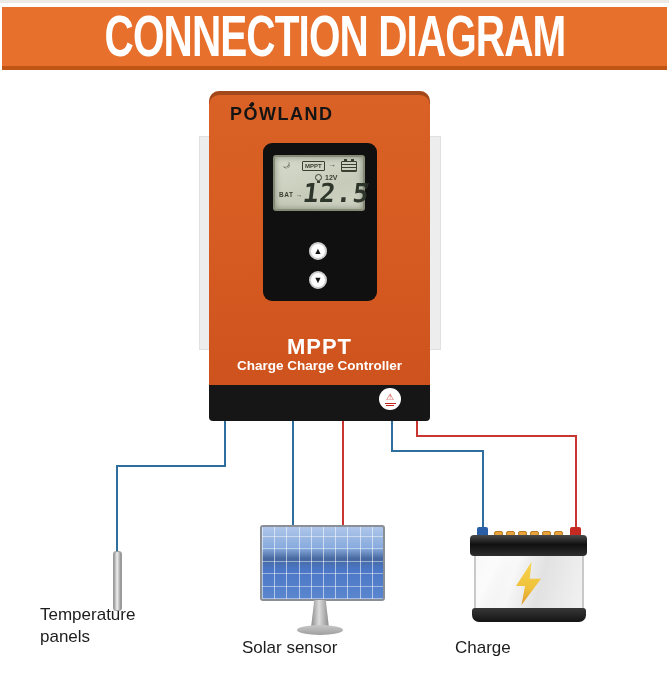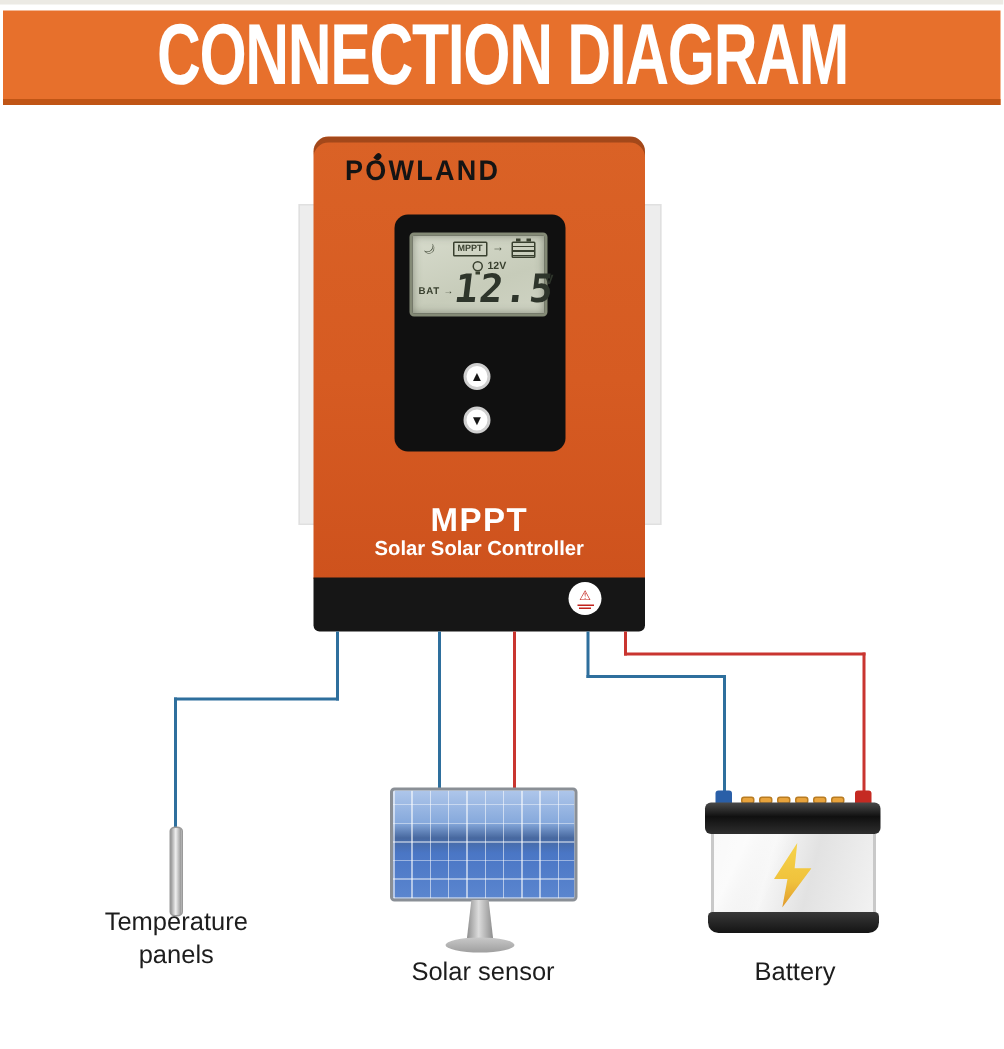--- a/index.html
+++ b/index.html
@@ -122,21 +122,21 @@
     border-left:2px solid #c9c9c9;border-right:2px solid #c9c9c9;box-sizing:border-box;
   }
   .bolt{
     position:absolute;left:516px;top:559px;width:25px;height:43px;
     background:linear-gradient(180deg,#F6D34A,var(--bolt-yellow,#F0C23C) 60%,#E09A2E);
     clip-path:polygon(62% 0%,0% 56%,36% 56%,22% 100%,100% 39%,55% 39%);
     filter:drop-shadow(0 0 1px #b9831d);
   }
   .bat-bottom{position:absolute;left:472px;top:605px;width:114px;height:14px;background:linear-gradient(180deg,#383838,#141414);border-radius:3px 3px 7px 7px;}
   
-  .label{position:absolute;color:#1d1d1d;font-size:17px;text-align:center;line-height:22px;}
+  .label{position:absolute;color:#1d1d1d;font-size:17px;line-height:22px;}
   .label.temp{left:40px;top:601px;width:155px;}
   .label.solar-lbl{left:242px;top:634px;width:160px;}
   .label.bat-lbl{left:455px;top:634px;width:150px;}
 </style>
 </head>
 <body>
 
 <div class="page">
 
   <div class="banner">
@@ -165,21 +165,21 @@
   </div>
 
   <div class="btn up">
     <span>▲</span>
   </div>
   <div class="btn down">
     <span>▼</span>
   </div>
 
   <div class="ctrl-title">MPPT</div>
-  <div class="ctrl-subtitle">Solar Solar Controller</div>
+  <div class="ctrl-subtitle">Charge Charge Controller</div>
 
   <div class="ctrl-base"></div>
   <div class="warn-badge">
     <div class="warn-glyph">⚠</div>
     <div class="warn-line"></div>
     <div class="warn-line short"></div>
   </div>
 
   <div class="wire blue" style="left:224px;top:418px;width:2px;height:46px;"></div>
   <div class="wire blue" style="left:116px;top:462px;width:110px;height:2px;"></div>
@@ -211,15 +211,15 @@
   <div class="bat-cap" style="left:494px;"></div>
   <div class="bat-cap" style="left:506px;"></div>
   <div class="bat-cap" style="left:518px;"></div>
   <div class="bat-cap" style="left:530px;"></div>
   <div class="bat-cap" style="left:542px;"></div>
   <div class="bat-cap" style="left:554px;"></div>
   <div class="bat-top"></div>
   <div class="bat-body"></div>
   <div class="bolt"></div>
   <div class="bat-bottom"></div>
-  <div class="label bat-lbl">Battery</div>
+  <div class="label bat-lbl">Charge</div>
 
 </div>
 
 </body></html>

